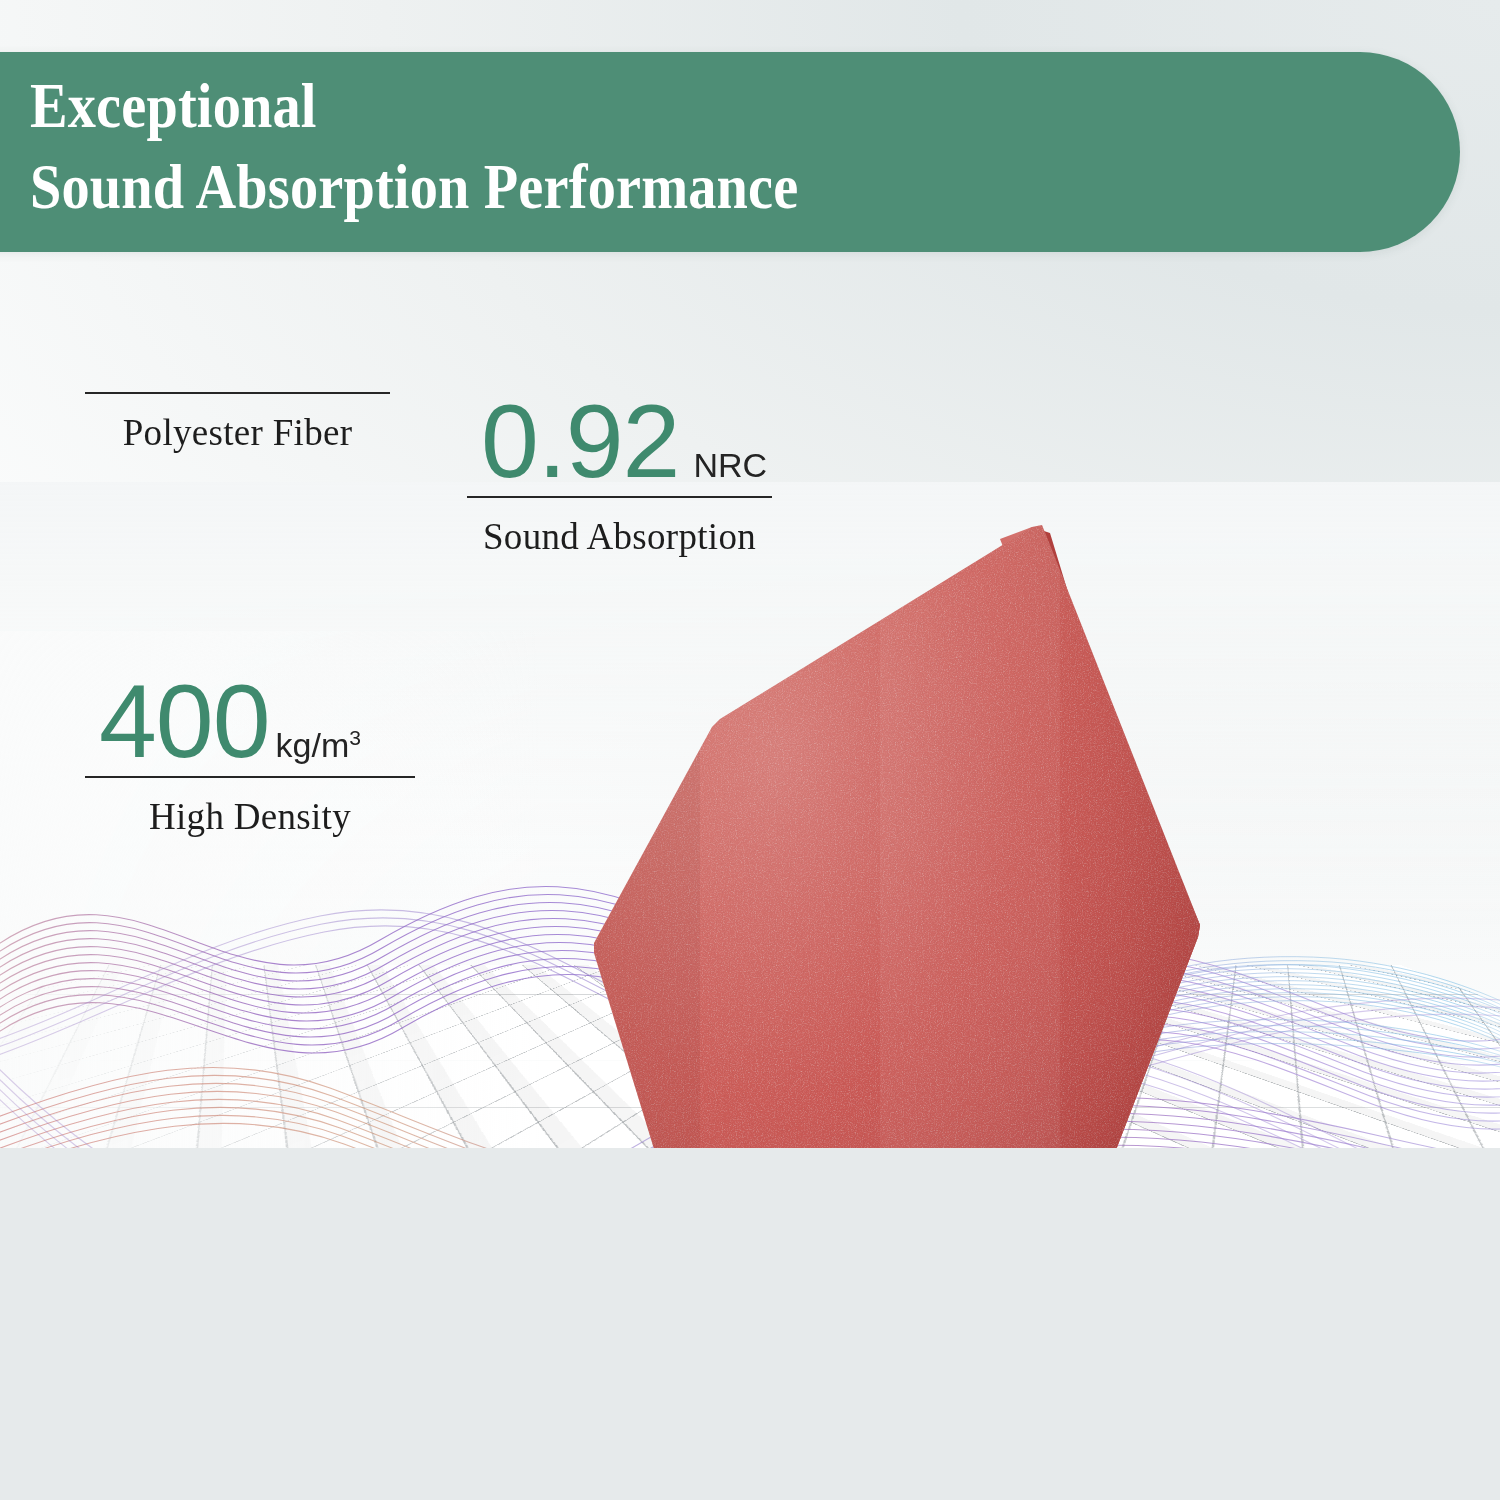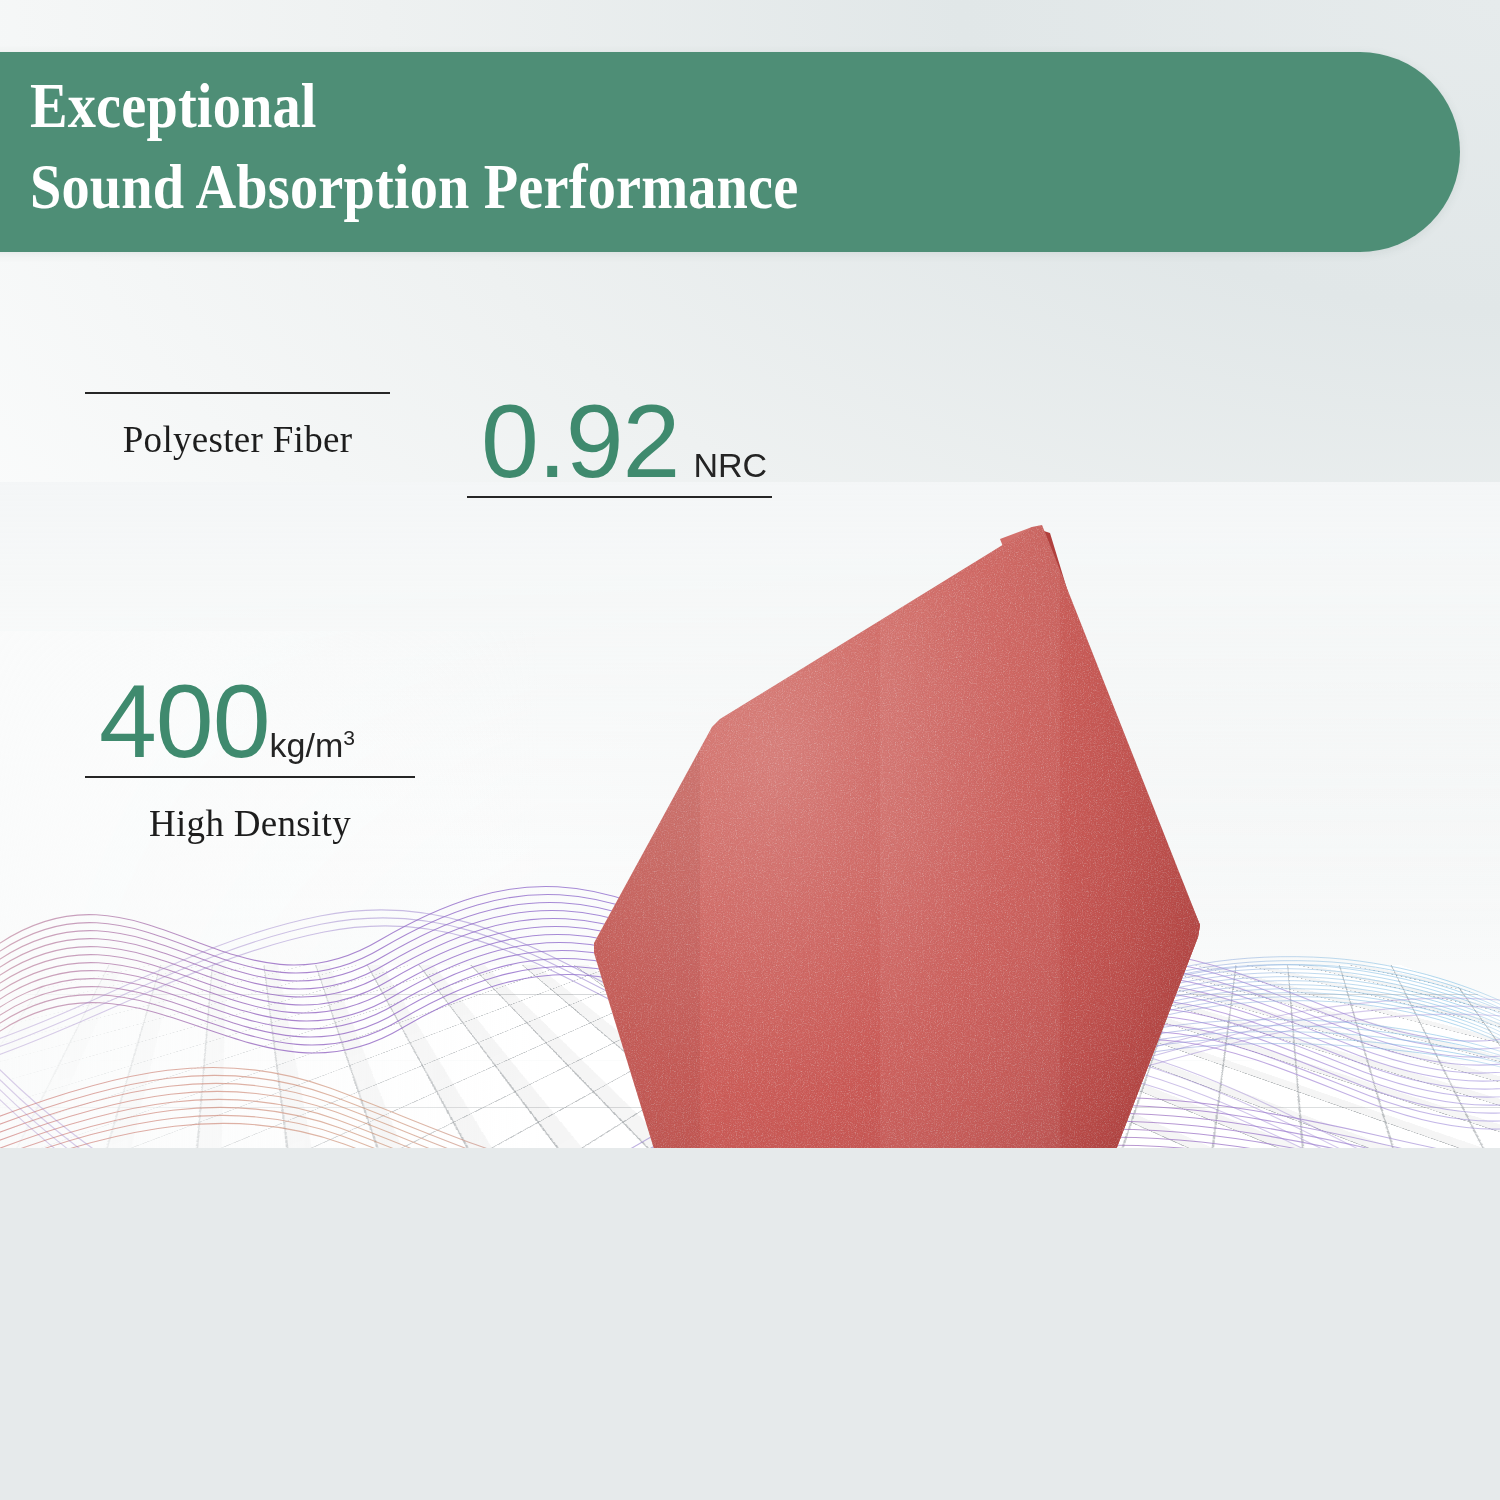--- a/index.html
+++ b/index.html
@@ -79,33 +79,34 @@
     font-weight:400;
     color:#3f8a6e;
     font-size:104px;
     line-height:.96;
     letter-spacing:-1px;
   }
   .stat .unit{
     font-family:"Liberation Sans", sans-serif;
     color:#242424;
     font-size:34px;
+    margin-left:6px;
     line-height:1;
   }
   .stat .unit.tight{margin-left:14px;}
   .stat .unit sup{font-size:.62em;vertical-align:super;}
   .stat .rule{
     height:2px;background:#262626;width:100%;
   }
   .stat .label{
     font-family:"Liberation Serif", serif;
     color:#1d1d1d;
     font-size:37px;
     text-align:center;
-    padding-top:24px;
+    padding-top:17px;
     letter-spacing:.3px;
   }
 
   #stat-polyester{left:85px;top:392px;width:305px;}
   #stat-nrc{left:467px;top:392px;width:305px;}
   #stat-density{left:85px;top:672px;width:330px;}
 
   
   .waves{position:absolute;left:0;top:820px;width:1500px;height:420px;pointer-events:none;}
   .waves-right{position:absolute;left:1080px;top:900px;width:440px;height:220px;pointer-events:none;}
@@ -288,20 +289,21 @@
     <div class="rule"></div>
     <div class="label">Polyester Fiber</div>
   </div>
 
   <div class="stat" id="stat-nrc">
     <div class="value-row">
       <span class="value">0.92</span>
       <span class="unit tight">NRC</span>
     </div>
     <div class="rule"></div>
+    <div class="label">Sound Absorption</div>
   </div>
 
   <div class="stat" id="stat-density">
     <div class="value-row">
       <span class="value">400</span>
       <span class="unit"><span>kg/m</span><sup>3</sup></span>
     </div>
     <div class="rule"></div>
     <div class="label">High Density</div>
   </div>

